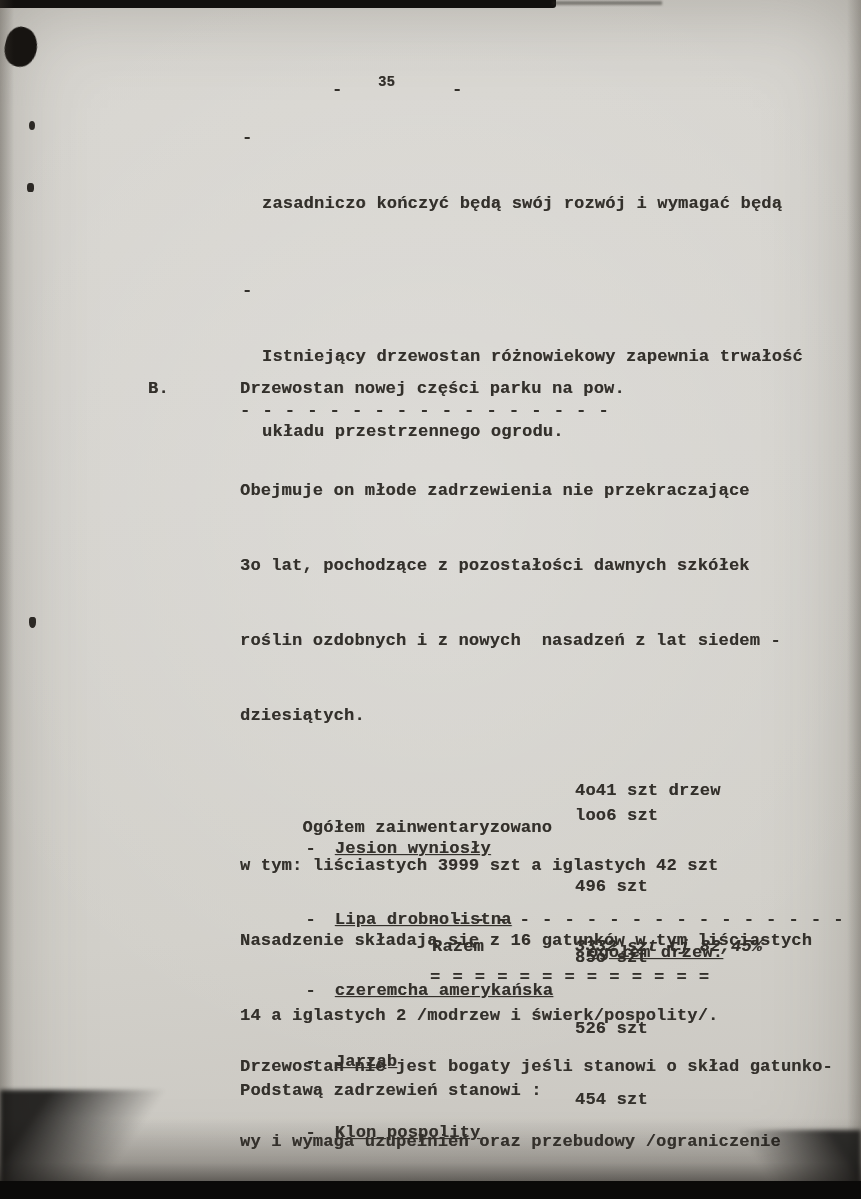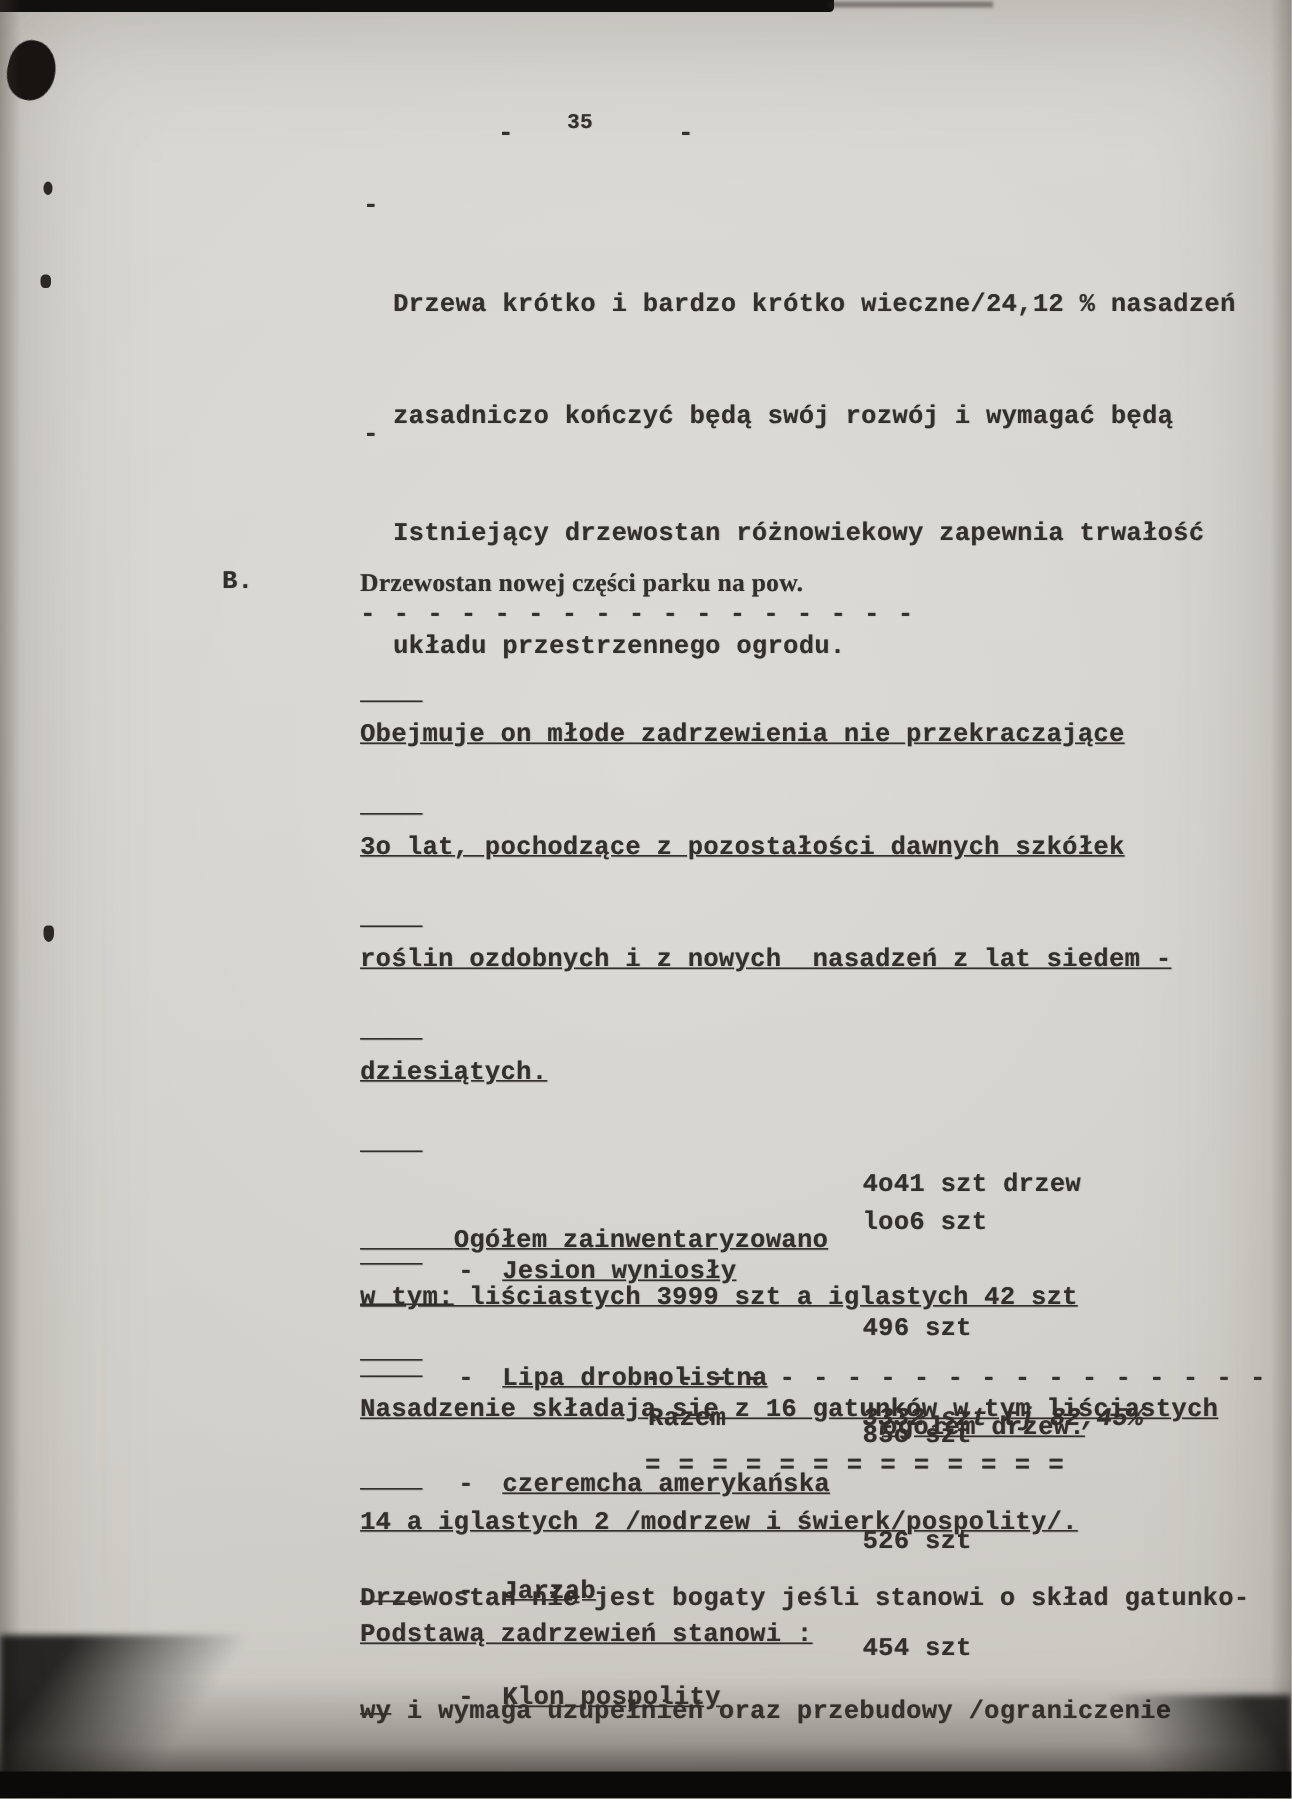--- a/index.html
+++ b/index.html
@@ -62,35 +62,34 @@
   <div class="dot3"></div>
   <div class="edge-shade-left"></div>
   <div class="edge-shade-right"></div>
 
   <span class="abs tw" style="left:332px;top:80px;">-</span>
   <span class="abs tw" style="left:356px;top:74px;font-size:14px;margin-left:22px;">35</span>
   <span class="abs tw" style="left:452px;top:80px;">-</span>
 
   <div class="block tw" style="left:262px;top:128px;">
     <span class="bullet-marker">-</span>
-    <div class="ln">Drzewa krótko i bardzo krótko wieczne/24,12 % nasadzeń</div>
     <div class="ln">zasadniczo kończyć będą swój rozwój i wymagać będą</div>
   </div>
 
   <div class="block tw" style="left:262px;top:281px;">
     <span class="bullet-marker">-</span>
     <div class="ln">Istniejący drzewostan różnowiekowy zapewnia trwałość</div>
     <div class="ln">układu przestrzennego ogrodu.</div>
   </div>
 
   <span class="abs tw" style="left:148px;top:379px;">B.</span>
-  <span class="abs tw" style="left:240px;top:379px;font-family:Liberation Serif, serif;">Drzewostan nowej części parku na pow.</span>
+  <span class="abs tw" style="left:240px;top:379px;">Drzewostan nowej części parku na pow.</span>
   <span class="abs tw sep" style="left:240px;top:401px;">- - - - - - - - - - - - - - - - -</span>
 
-  <div class="block tw" style="left:240px;top:434px;text-decoration:underline;">
+  <div class="block tw" style="left:240px;top:434px;">
     <div class="ln">Obejmuje on młode zadrzewienia nie przekraczające</div>
     <div class="ln">3o lat, pochodzące z pozostałości dawnych szkółek</div>
     <div class="ln">roślin ozdobnych i z nowych  nasadzeń z lat siedem -</div>
     <div class="ln">dziesiątych.</div>
     <div class="ln invline">
       <span>Ogółem zainwentaryzowano</span>
       <span class="invval">4o41 szt drzew</span>
     </div>
     <div class="ln">w tym: liściastych 3999 szt a iglastych 42 szt</div>
     <div class="ln">Nasadzenie składają się z 16 gatunków w tym liściastych</div>

